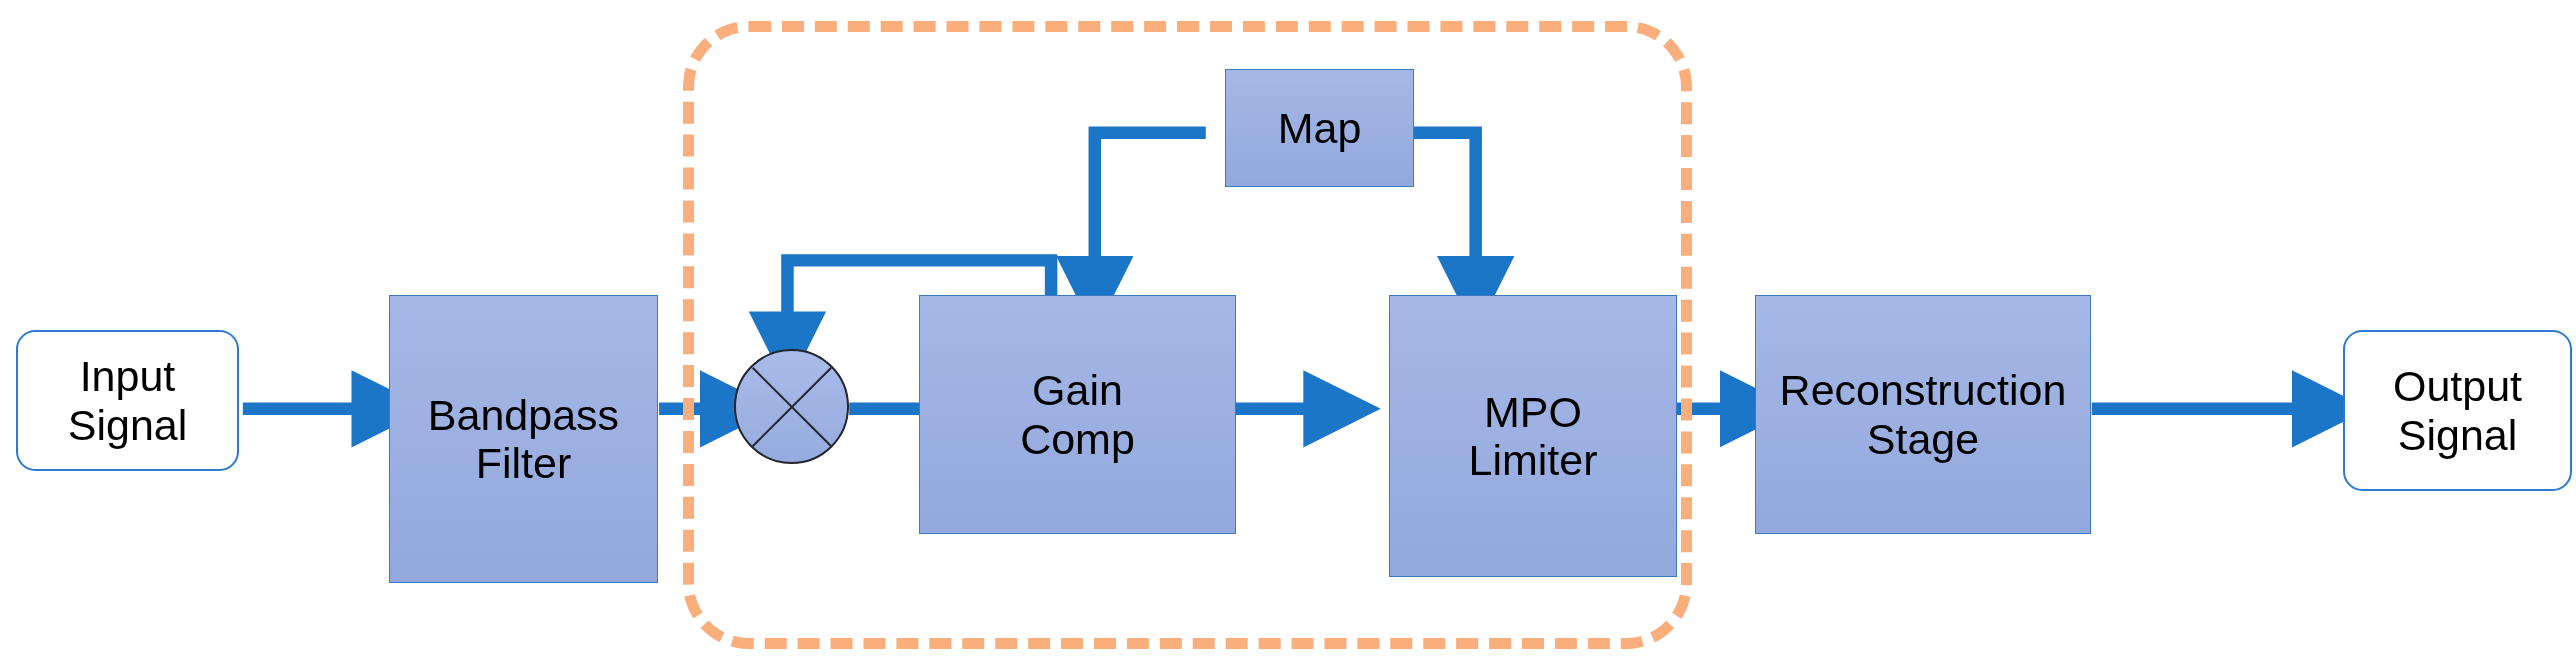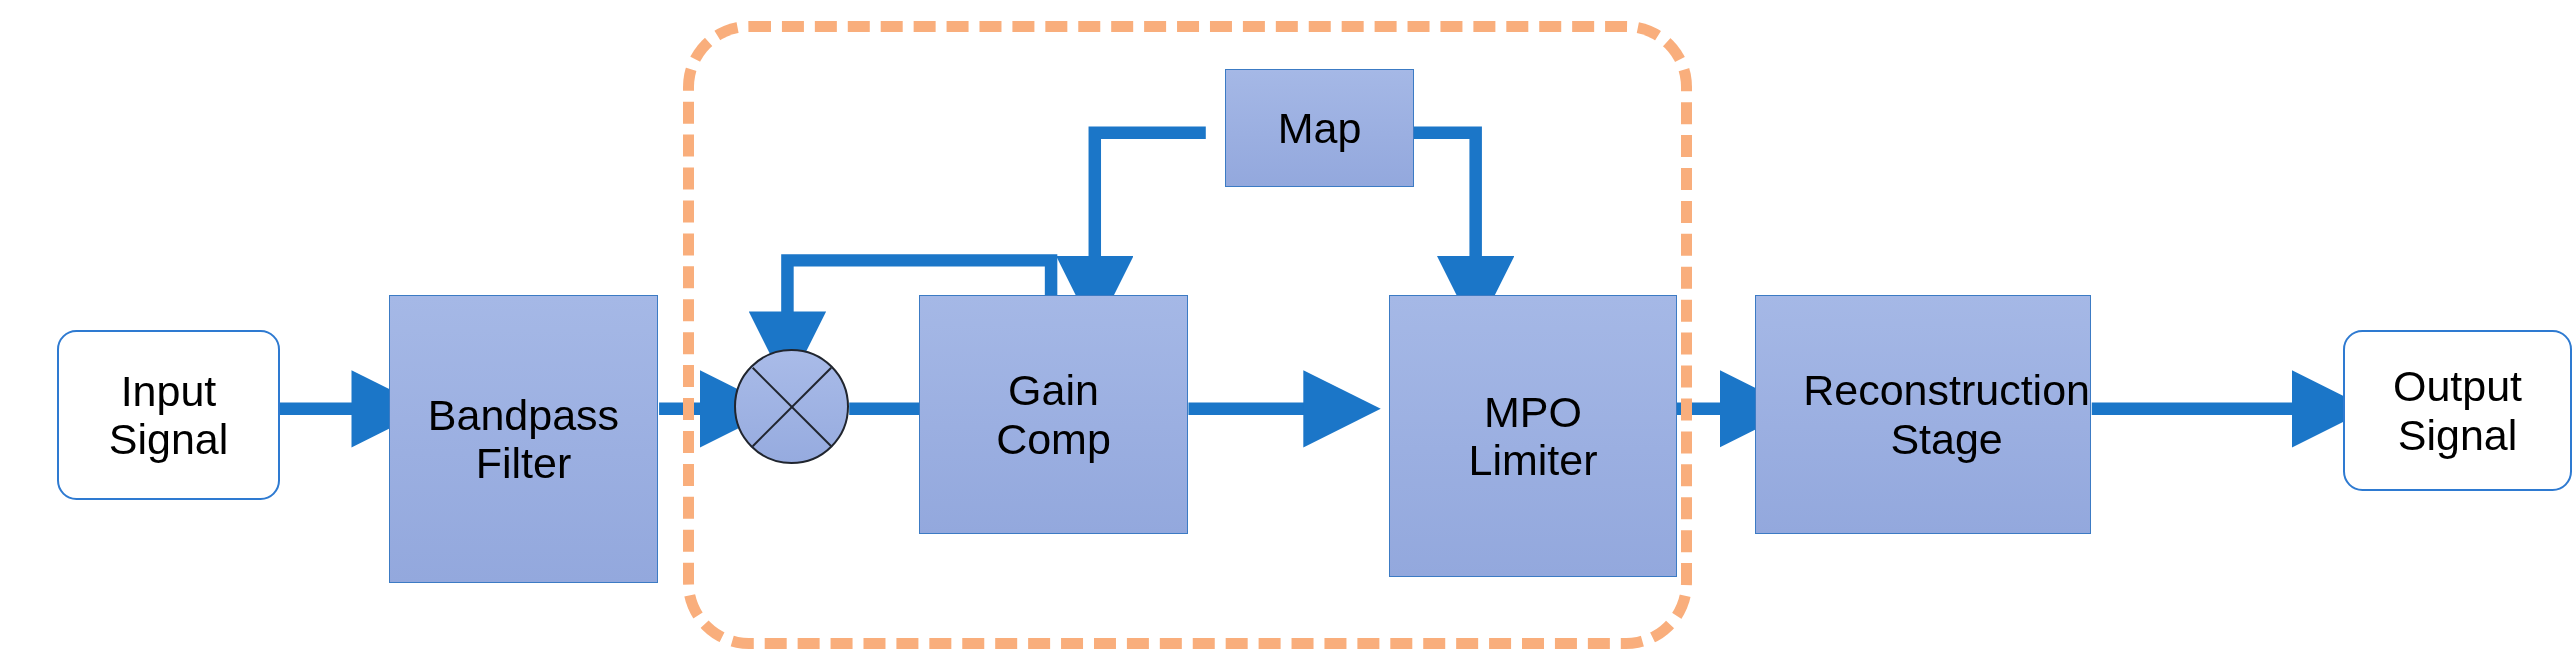--- a/index.html
+++ b/index.html
@@ -119,50 +119,50 @@
       <line x1="3015" y1="589" x2="3317" y2="589" marker-end="url(#arrowR)"></line>
 
       <path d="M 1515 425 L 1515 375 L 1135 375 L 1135 462" marker-end="url(#arrowD)"></path>
 
       <path d="M 1738 191 L 1578 191 L 1578 382" marker-end="url(#arrowD)"></path>
 
       <path d="M 2010 191 L 2127 191 L 2127 382" marker-end="url(#arrowD)"></path>
     </g>
   </svg>
 
-  <div class="node terminal" style="left:16px; top:330px; width:223px; height:170px;margin-left:41px;">
+  <div class="node terminal" style="left:16px; top:330px; width:223px; height:141px;">
     <span class="label">Input
 Signal</span>
   </div>
 
   <div class="node block" style="left:389px; top:295px; width:269px; height:288px;">
     <span class="label">Bandpass
 Filter</span>
   </div>
 
   <div class="node mult" style="left:734px; top:349px; width:115px; height:115px;">
     <span class="x-line a"></span>
     <span class="x-line b"></span>
   </div>
 
-  <div class="node block" style="left:919px; top:295px; width:269px; height:239px;">
+  <div class="node block" style="left:919px; top:295px; width:317px; height:239px;">
     <span class="label">Gain
 Comp</span>
   </div>
 
   <div class="node block" style="left:1206px; top:69px; width:189px; height:118px;margin-left:19px;">
     <span class="label">Map</span>
   </div>
 
   <div class="node block" style="left:1389px; top:295px; width:288px; height:282px;">
     <span class="label">MPO
 Limiter</span>
   </div>
 
-  <div class="node block" style="left:1755px; top:295px; width:336px; height:239px;justify-content:flex-end;">
+  <div class="node block" style="left:1755px; top:295px; width:336px; height:239px;">
     <span class="label">Reconstruction
 Stage</span>
   </div>
 
   <div class="node terminal" style="left:2328px; top:330px; width:229px; height:161px;margin-left:15px;">
     <span class="label">Output
 Signal</span>
   </div>
 
 </div>

